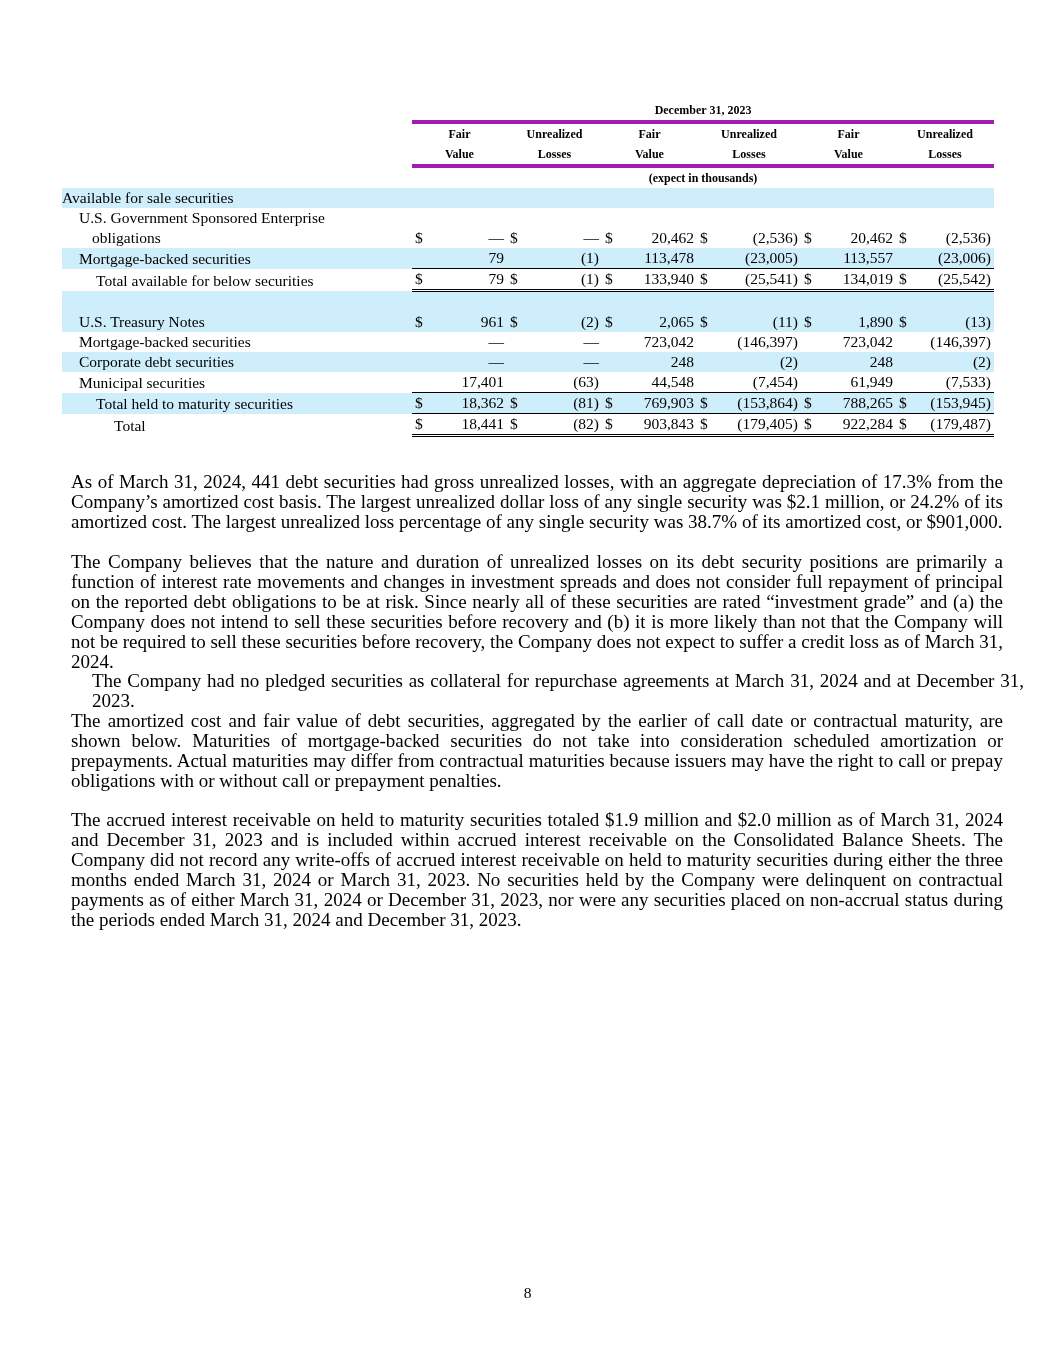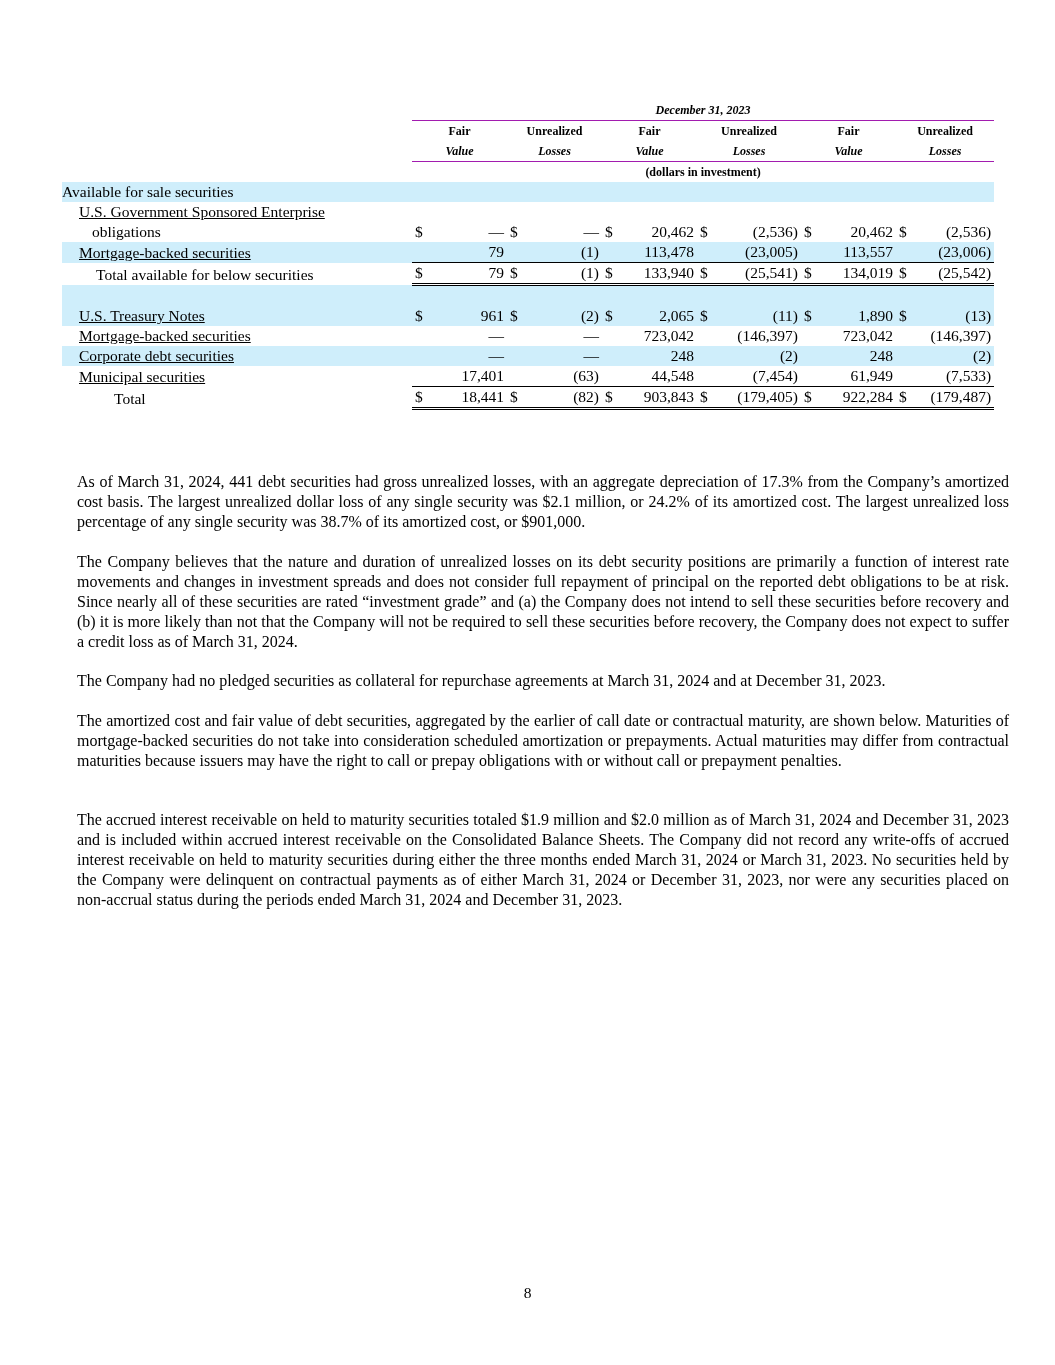--- a/index.html
+++ b/index.html
@@ -7,36 +7,36 @@
     width: 1055px; height: 1365px; position: relative; overflow: hidden;
     font-family: "Liberation Serif", "DejaVu Serif", serif;
     color: #000; font-size: 15.5px;
   }
   .page { position: absolute; left: 62px; top: 100px; width: 932px; }
 
   table.fin { border-collapse: collapse; width: 932px; table-layout: fixed; }
   table.fin td { padding: 0; height: 20px; line-height: 20px; white-space: nowrap; vertical-align: bottom; }
   table.fin col.label { width: 350px; }
   .hdr td { font-weight: bold; font-size: 12px; text-align: center; line-height: 15px; height: 15px; }
-  .hdr .bb { border-bottom: 1px solid #a21caf; font-style: italic; }
+  .hdr .bb { border-bottom: 4px solid #a21caf; }
   .hl td { background: #cfeefb; }
   .lbl { text-align: left; margin-left: 36px; }
-  .ind1 { padding-left: 17px !important; text-decoration: underline; }
+  .ind1 { padding-left: 17px !important; }
   .ind2 { padding-left: 34px !important; }
   .ind3 { padding-left: 52px !important; }
   .ind1b { padding-left: 30px !important; }
   .cur { text-align: left; padding-left: 3px !important; }
   .num { text-align: right; padding-right: 3px !important; }
   .ul { border-bottom: 1px solid #000; }
   .dul { border-bottom: 3px double #000; }
   .spacer td { height: 20px; }
 
   p.para {
-    margin: 0; text-align: justify; line-height: 20px; font-size: 16px;
-    position: absolute; left: 77px; width: 932px;
+    margin: 0; text-align: justify; line-height: 20px; font-size: 19px;
+    position: absolute; left: 71px; width: 932px;
   }
   .pagenum { position: absolute; left: 0; width: 1055px; top: 1284px; text-align: center; font-size: 15.5px; }
 </style>
 </head>
 <body>
 
 <div class="page">
   <table class="fin">
     <colgroup>
       <col class="label">
@@ -75,21 +75,21 @@
         <td></td>
         <td colspan="2" class="bb">Value</td>
         <td colspan="2" class="bb">Losses</td>
         <td colspan="2" class="bb">Value</td>
         <td colspan="2" class="bb">Losses</td>
         <td colspan="2" class="bb">Value</td>
         <td colspan="2" class="bb">Losses</td>
       </tr>
       <tr class="hdr">
         <td></td>
-        <td colspan="12">(dollars in investment)</td>
+        <td colspan="12">(expect in thousands)</td>
       </tr>
 
       <tr class="hl">
         <td class="lbl">Available for sale securities</td>
         <td colspan="12"></td>
       </tr>
 
       <tr>
         <td class="lbl ind1">U.S. Government Sponsored Enterprise</td>
         <td colspan="12"></td>
@@ -205,20 +205,35 @@
         <td class="ul"></td>
           <td class="num ul">44,548</td>
         <td class="ul"></td>
           <td class="num ul">(7,454)</td>
         <td class="ul"></td>
           <td class="num ul">61,949</td>
         <td class="ul"></td>
           <td class="num ul">(7,533)</td>
       </tr>
 
+      <tr class="hl">
+        <td class="lbl ind2">Total held to maturity securities</td>
+        <td class="cur ul">$</td>
+        <td class="num ul">18,362</td>
+        <td class="cur ul">$</td>
+        <td class="num ul">(81)</td>
+        <td class="cur ul">$</td>
+        <td class="num ul">769,903</td>
+        <td class="cur ul">$</td>
+        <td class="num ul">(153,864)</td>
+        <td class="cur ul">$</td>
+        <td class="num ul">788,265</td>
+        <td class="cur ul">$</td>
+        <td class="num ul">(153,945)</td>
+      </tr>
 
       <tr>
         <td class="lbl ind3">Total</td>
         <td class="cur dul">$</td>
         <td class="num dul">18,441</td>
         <td class="cur dul">$</td>
         <td class="num dul">(82)</td>
         <td class="cur dul">$</td>
         <td class="num dul">903,843</td>
         <td class="cur dul">$</td>
@@ -227,17 +242,17 @@
         <td class="num dul">922,284</td>
         <td class="cur dul">$</td>
         <td class="num dul">(179,487)</td>
       </tr>
     </tbody>
   </table>
 </div>
 
 <p class="para" style="top:472px;">As of March 31, 2024, 441 debt securities had gross unrealized losses, with an aggregate depreciation of 17.3% from the Company’s amortized cost basis. The largest unrealized dollar loss of any single security was $2.1 million, or 24.2% of its amortized cost. The largest unrealized loss percentage of any single security was 38.7% of its amortized cost, or $901,000.</p>
 <p class="para" style="top:552px;">The Company believes that the nature and duration of unrealized losses on its debt security positions are primarily a function of interest rate movements and changes in investment spreads and does not consider full repayment of principal on the reported debt obligations to be at risk. Since nearly all of these securities are rated “investment grade” and (a) the Company does not intend to sell these securities before recovery and (b) it is more likely than not that the Company will not be required to sell these securities before recovery, the Company does not expect to suffer a credit loss as of March 31, 2024.</p>
-<p class="para" style="top:671px;">The Company had no pledged securities as collateral for repurchase agreements at March 31, 2024 and at December 31, 2023.</p>
+<p class="para" style="top:671px;margin-left:21px;">The Company had no pledged securities as collateral for repurchase agreements at March 31, 2024 and at December 31, 2023.</p>
 <p class="para" style="top:711px;">The amortized cost and fair value of debt securities, aggregated by the earlier of call date or contractual maturity, are shown below. Maturities of mortgage-backed securities do not take into consideration scheduled amortization or prepayments. Actual maturities may differ from contractual maturities because issuers may have the right to call or prepay obligations with or without call or prepayment penalties.</p>
 <p class="para" style="top:810px;">The accrued interest receivable on held to maturity securities totaled $1.9 million and $2.0 million as of March 31, 2024 and December 31, 2023 and is included within accrued interest receivable on the Consolidated Balance Sheets. The Company did not record any write-offs of accrued interest receivable on held to maturity securities during either the three  months ended March 31, 2024 or March 31, 2023. No securities held by the Company were delinquent on contractual payments as of either March 31, 2024 or December 31, 2023, nor were any securities placed on non-accrual status during the periods ended March 31, 2024 and December 31, 2023.</p>
 
 <div class="pagenum">8</div>
 
 </body></html>

